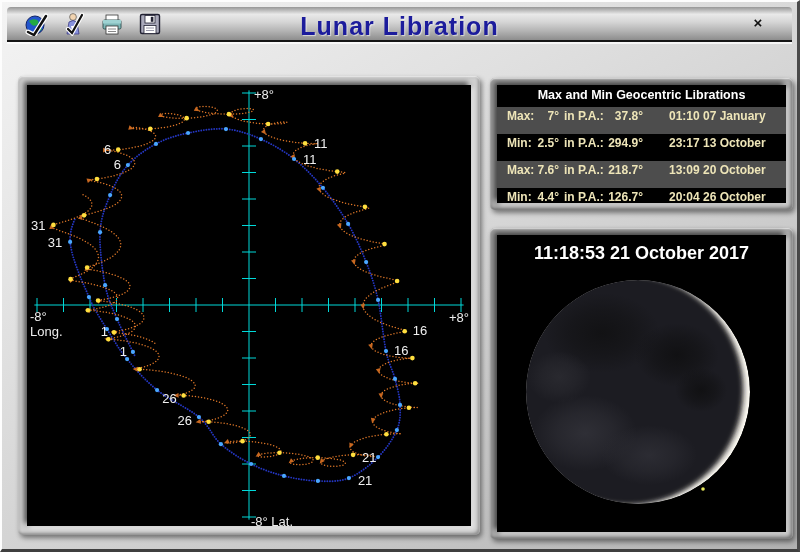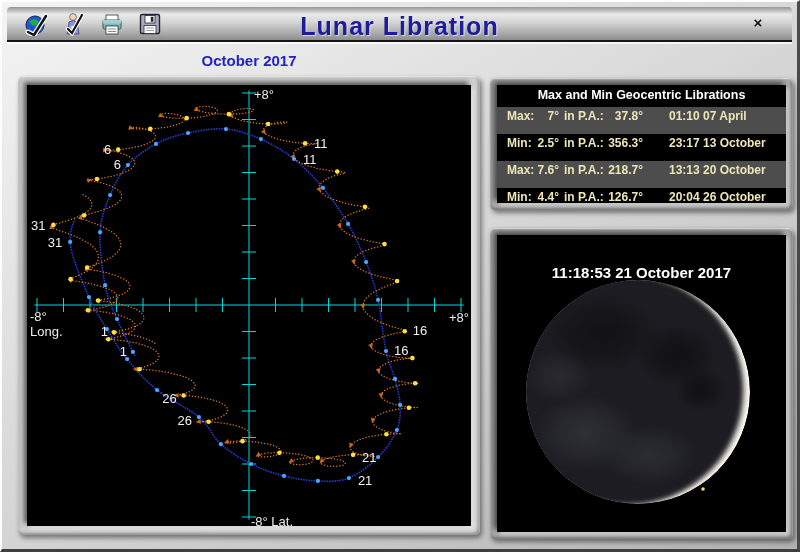--- a/index.html
+++ b/index.html
@@ -31,21 +31,21 @@
   .trow.alt{background:#4d4d4d;}
   .trow span{position:absolute;white-space:pre;}
   .t-kind{left:10px;}
   .t-deg{left:28px;width:34px;text-align:right;}
   .t-palabel{left:67px;}
   .t-pa{left:100px;width:46px;text-align:right;}
   .t-time{left:172px;}
   .t-date{left:206px;}
   .moon-frame{left:488px;top:226px;width:303px;height:311px;}
   .moon-frame .blackpanel{left:7px;top:7px;width:289px;height:297px;}
-  .timestamp{position:absolute;left:0;top:8px;width:100%;text-align:center;color:#fff;font-size:15px;font-weight:bold;margin-top:21px;}
+  .timestamp{position:absolute;left:0;top:8px;width:100%;text-align:center;color:#fff;font-size:18px;font-weight:bold;}
   svg text{font-family:"Liberation Sans",sans-serif;}
 </style>
 </head>
 <body>
 
 <div class="window">
   <div class="titlebar">
     <div class="toolbar">
       <div class="tbtn">
         <svg width="24" height="24" viewBox="0 0 24 24">
@@ -83,21 +83,20 @@
           <rect x="6" y="13.5" width="12" height="8" fill="#fff" stroke="#223" stroke-width=".8"></rect>
           <line x1="8" y1="16" x2="16" y2="16" stroke="#99a" stroke-width="1"></line>
           <line x1="8" y1="18.5" x2="16" y2="18.5" stroke="#99a" stroke-width="1"></line>
         </svg>
       </div>
     </div>
     <div class="title">Lunar Libration</div>
     <div class="closebtn">×</div>
   </div>
 
-  <div class="subtitle">October 2017</div>
 
   <div class="frame chart-frame">
     <div class="blackpanel">
       <svg id="chartsvg" width="444" height="441" viewBox="0 0 444 441">
           <line x1="7.350000000000023" y1="220" x2="436.65" y2="220" stroke="#00d9d9" stroke-width="1"></line>
           <line x1="222" y1="5.350000000000023" x2="222" y2="434.65" stroke="#00d9d9" stroke-width="1"></line>
           <line x1="10" y1="213" x2="10" y2="227" stroke="#00d9d9" stroke-width="1"></line>
           <line x1="215" y1="432" x2="229" y2="432" stroke="#00d9d9" stroke-width="1"></line>
           <line x1="36.5" y1="213" x2="36.5" y2="227" stroke="#00d9d9" stroke-width="1"></line>
           <line x1="215" y1="405.5" x2="229" y2="405.5" stroke="#00d9d9" stroke-width="1"></line>
@@ -251,36 +250,36 @@
   <div class="frame table-frame">
     <div class="blackpanel">
       <div class="tbl-title">Max and Min Geocentric Librations</div>
       <div class="tbl-rows" id="tblrows">
           <div class="trow alt">
             <span class="t-kind">Max:</span>
             <span class="t-deg">7°</span>
             <span class="t-palabel">in P.A.:</span>
             <span class="t-pa">37.8°</span>
             <span class="t-time">01:10</span>
-            <span class="t-date">07 April</span>
+            <span class="t-date">07 January</span>
           </div>
           <div class="trow">
             <span class="t-kind">Min:</span>
             <span class="t-deg">2.5°</span>
             <span class="t-palabel">in P.A.:</span>
-            <span class="t-pa">356.3°</span>
+            <span class="t-pa">294.9°</span>
             <span class="t-time">23:17</span>
             <span class="t-date">13 October</span>
           </div>
           <div class="trow alt">
             <span class="t-kind">Max:</span>
             <span class="t-deg">7.6°</span>
             <span class="t-palabel">in P.A.:</span>
             <span class="t-pa">218.7°</span>
-            <span class="t-time">13:13</span>
+            <span class="t-time">13:09</span>
             <span class="t-date">20 October</span>
           </div>
           <div class="trow">
             <span class="t-kind">Min:</span>
             <span class="t-deg">4.4°</span>
             <span class="t-palabel">in P.A.:</span>
             <span class="t-pa">126.7°</span>
             <span class="t-time">20:04</span>
             <span class="t-date">26 October</span>
           </div>

